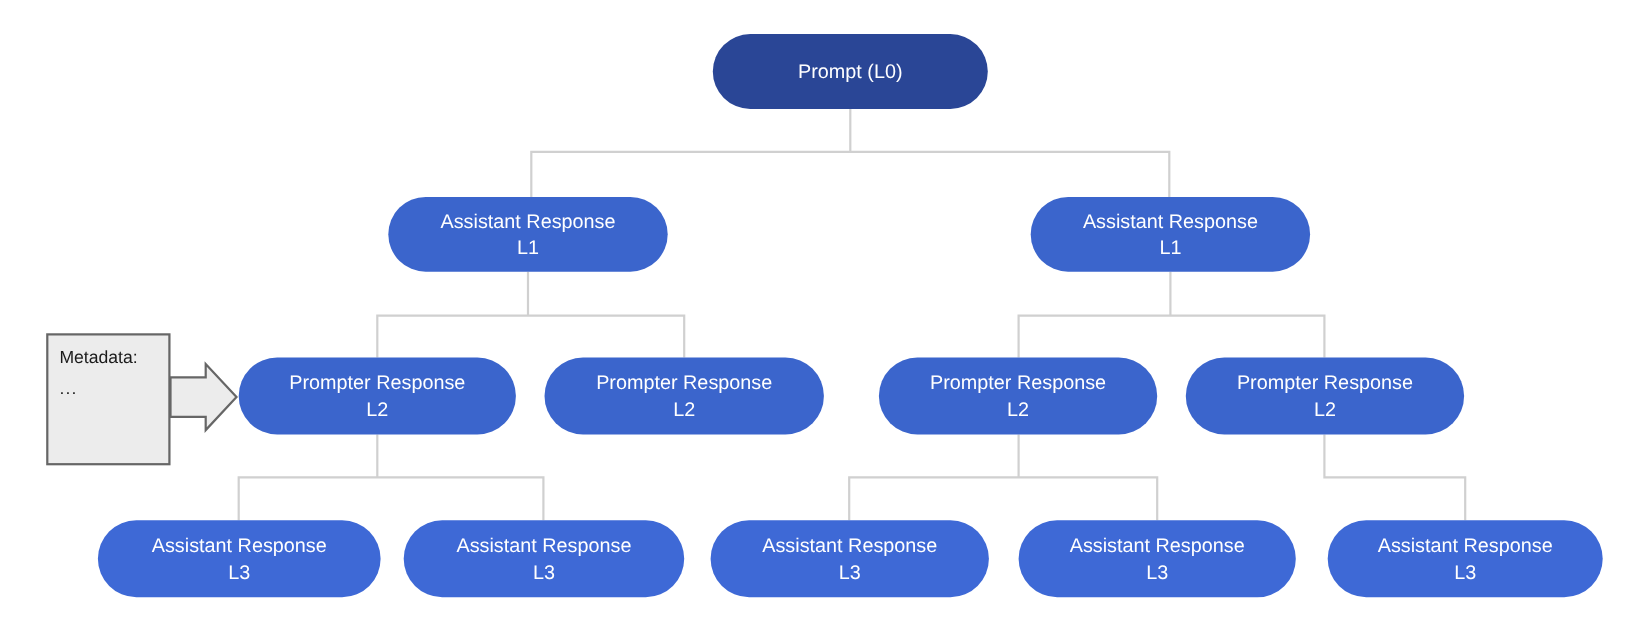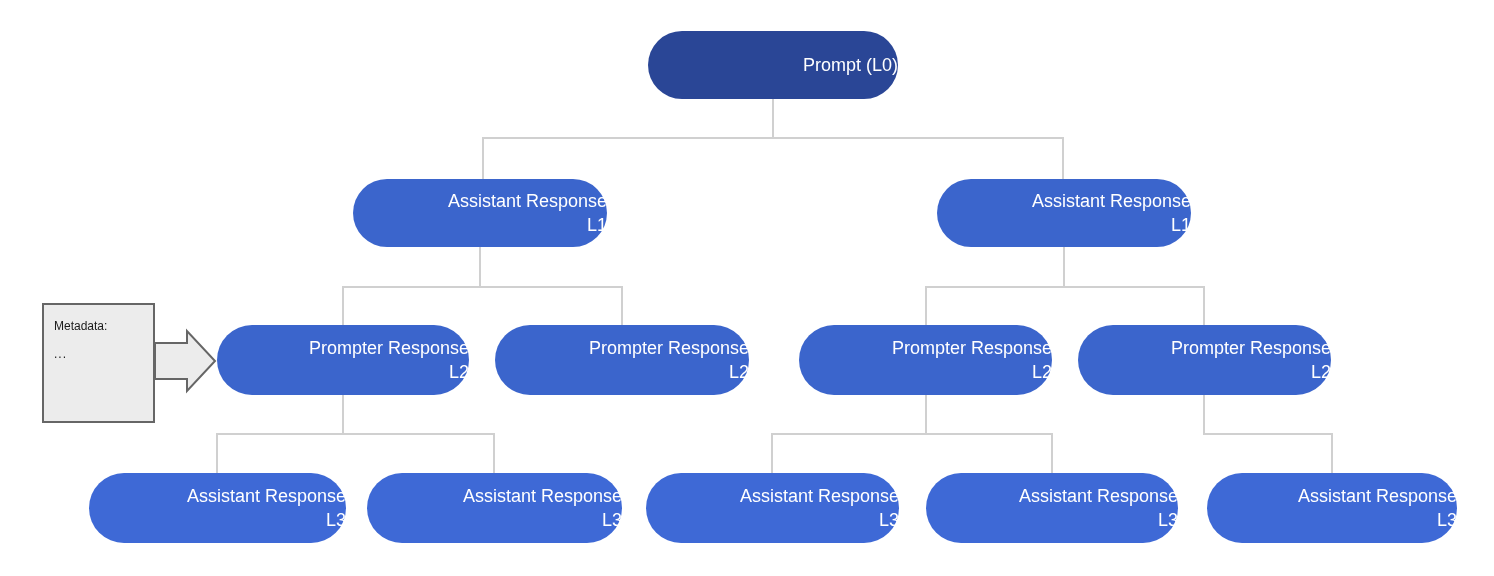--- a/index.html
+++ b/index.html
@@ -29,39 +29,39 @@
     stroke-width: 2;
     stroke-linejoin: miter;
   }
   .node {
     position: absolute;
     border-radius: 35px;
     background: var(--c-node, #3b65cc);
     color: var(--c-nodeText, #ffffff);
     display: flex;
     flex-direction: column;
-    align-items: flex-end;
+    align-items: center;
     justify-content: center;
     text-align: center;
     font-size: 18px;
     line-height: 24px;
     box-sizing: border-box;
     z-index: 3;
   }
   .node.root  { background: var(--c-root, #2a4696); }
   .node.lvl3  { background: var(--c-l3, #3e69d6); }
   .callout {
     position: absolute;
     left: 42px; top: 303px;
     width: 113px; height: 120px;
     background: var(--c-calloutFill, #ececec);
     border: 2px solid var(--c-calloutBorder, #666666);
     box-sizing: border-box;
     color: #1a1a1a;
-    font-size: 12px;
+    font-size: 16px;
     line-height: 20px;
     padding: 11px 10px;
     z-index: 1;
   }
   .callout-body { margin-top: 8px; letter-spacing: 1px; }
   .arrow-layer { z-index: 2; }
   .conn-layer  { z-index: 0; }
 </style>
 </head>
 <body>

